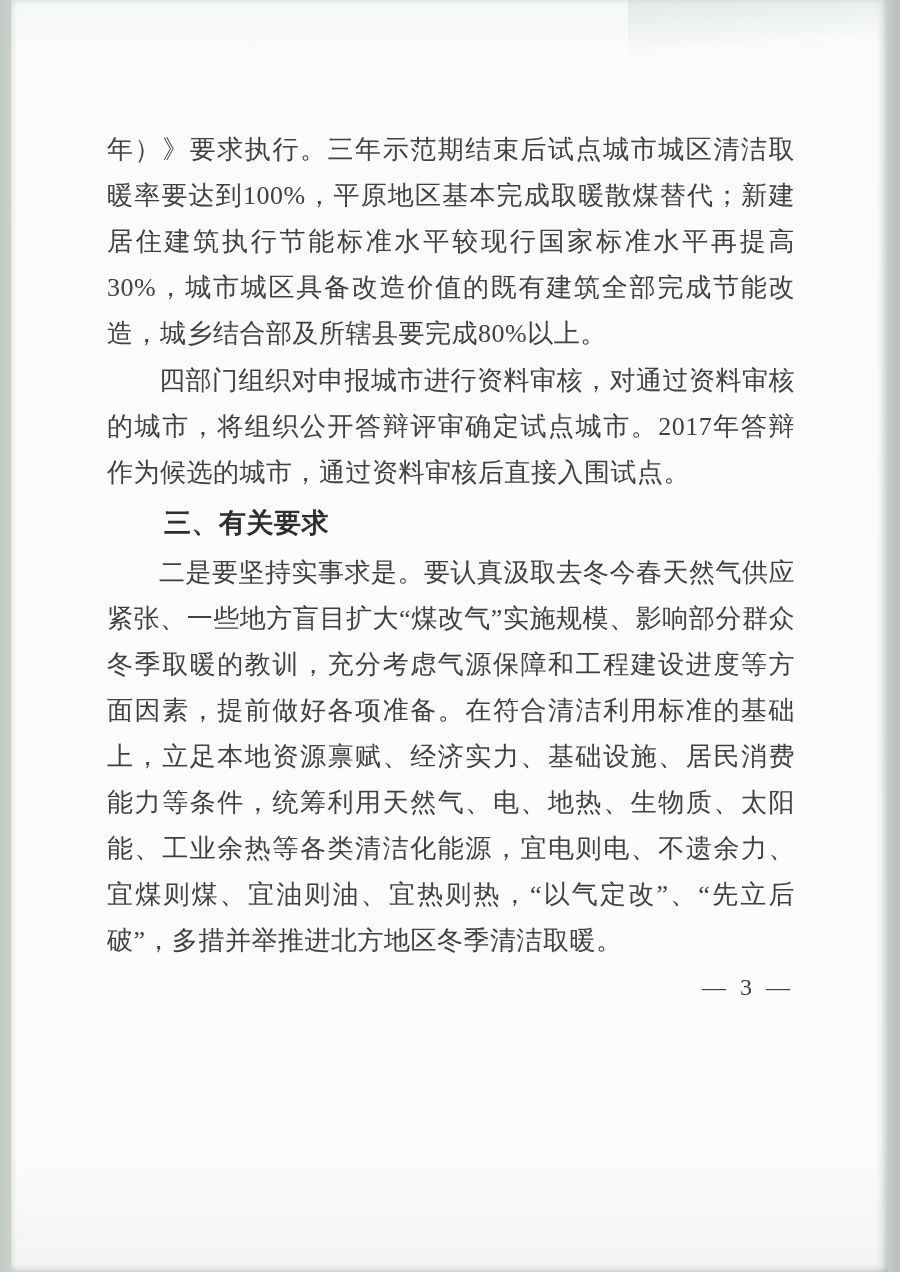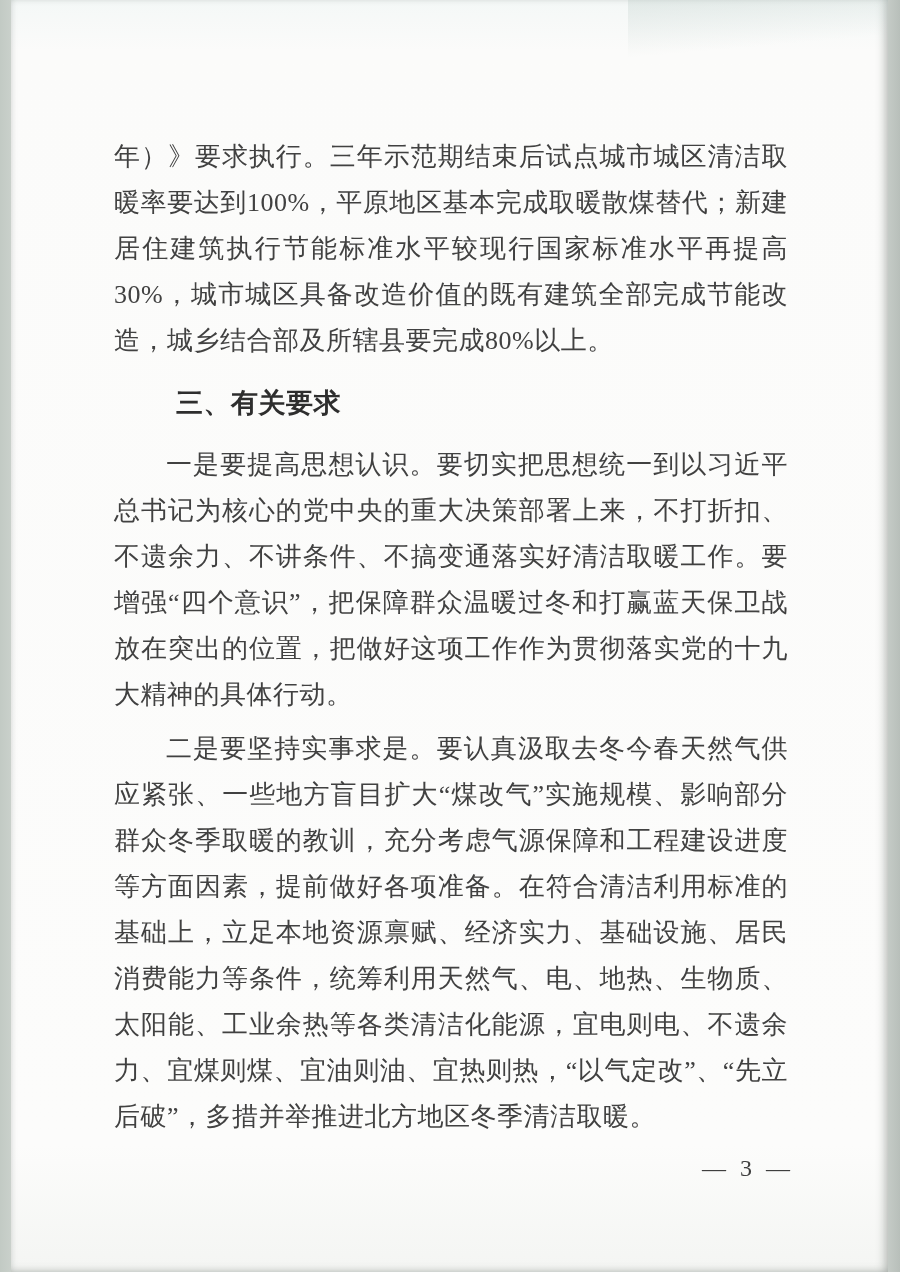--- a/index.html
+++ b/index.html
@@ -32,27 +32,27 @@
     left: 95px;
     top: 126px;
     width: 690px;
     color: #414141;
     font-size: 26px;
     line-height: 46px;
     text-align: justify;
     letter-spacing: 0.5px;
   }
   .content p {
-    margin: 8px;
+    margin: 1px;
   }
   .indent {
     text-indent: 2em;
   }
   .section-heading {
-    margin: 16px;
+    margin: 4px;
     font-family: "Liberation Sans", "DejaVu Sans", sans-serif;
     font-weight: bold;
     font-size: 27px;
     line-height: 46px;
     color: #2e2e2e;
     text-indent: 2em;
     text-align: left;
   }
   .page-number {
     margin-top: 3px;
@@ -73,18 +73,18 @@
     pointer-events: none;
   }
 </style>
 </head>
 <body>
 
 <div class="page">
   <div class="corner-tint"></div>
   <div class="content">
     <p>年）》要求执行。三年示范期结束后试点城市城区清洁取暖率要达到100%，平原地区基本完成取暖散煤替代；新建居住建筑执行节能标准水平较现行国家标准水平再提高30%，城市城区具备改造价值的既有建筑全部完成节能改造，城乡结合部及所辖县要完成80%以上。</p>
+    <p class="indent">四部门组织对申报城市进行资料审核，对通过资料审核的城市，将组织公开答辩评审确定试点城市。2017年答辩作为候选的城市，通过资料审核后直接入围试点。</p>
     <h2 class="section-heading">三、有关要求</h2>
-    <p class="indent">一是要提高思想认识。要切实把思想统一到以习近平总书记为核心的党中央的重大决策部署上来，不打折扣、不遗余力、不讲条件、不搞变通落实好清洁取暖工作。要增强“四个意识”，把保障群众温暖过冬和打赢蓝天保卫战放在突出的位置，把做好这项工作作为贯彻落实党的十九大精神的具体行动。</p>
     <p class="indent">二是要坚持实事求是。要认真汲取去冬今春天然气供应紧张、一些地方盲目扩大“煤改气”实施规模、影响部分群众冬季取暖的教训，充分考虑气源保障和工程建设进度等方面因素，提前做好各项准备。在符合清洁利用标准的基础上，立足本地资源禀赋、经济实力、基础设施、居民消费能力等条件，统筹利用天然气、电、地热、生物质、太阳能、工业余热等各类清洁化能源，宜电则电、不遗余力、宜煤则煤、宜油则油、宜热则热，“以气定改”、“先立后破”，多措并举推进北方地区冬季清洁取暖。</p>
     <div class="page-number">— 3 —</div>
   </div>
 </div>
 
 </body></html>

